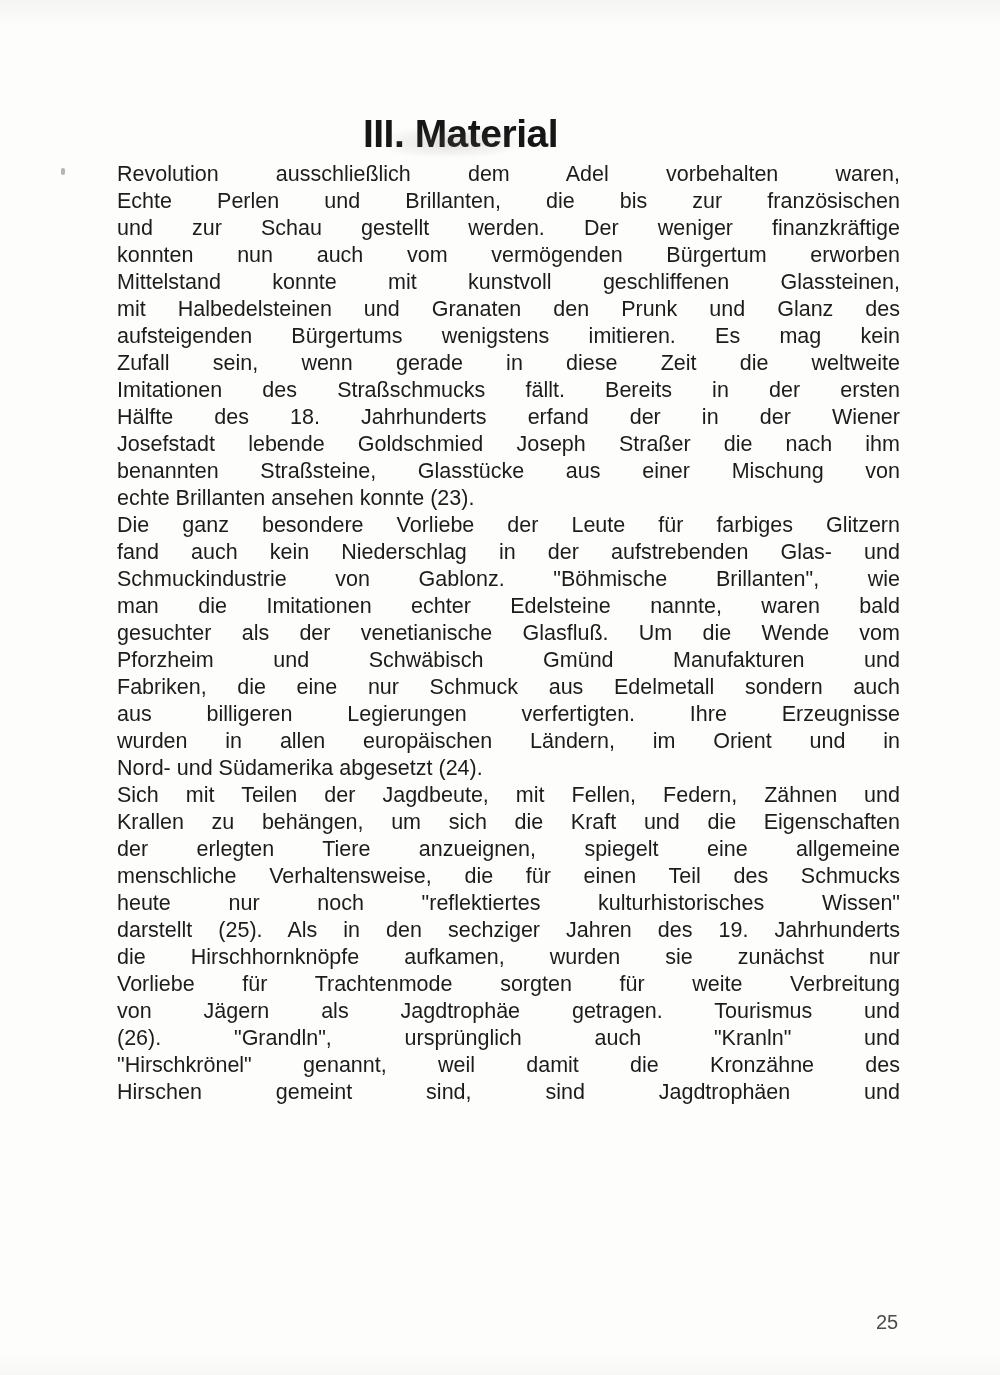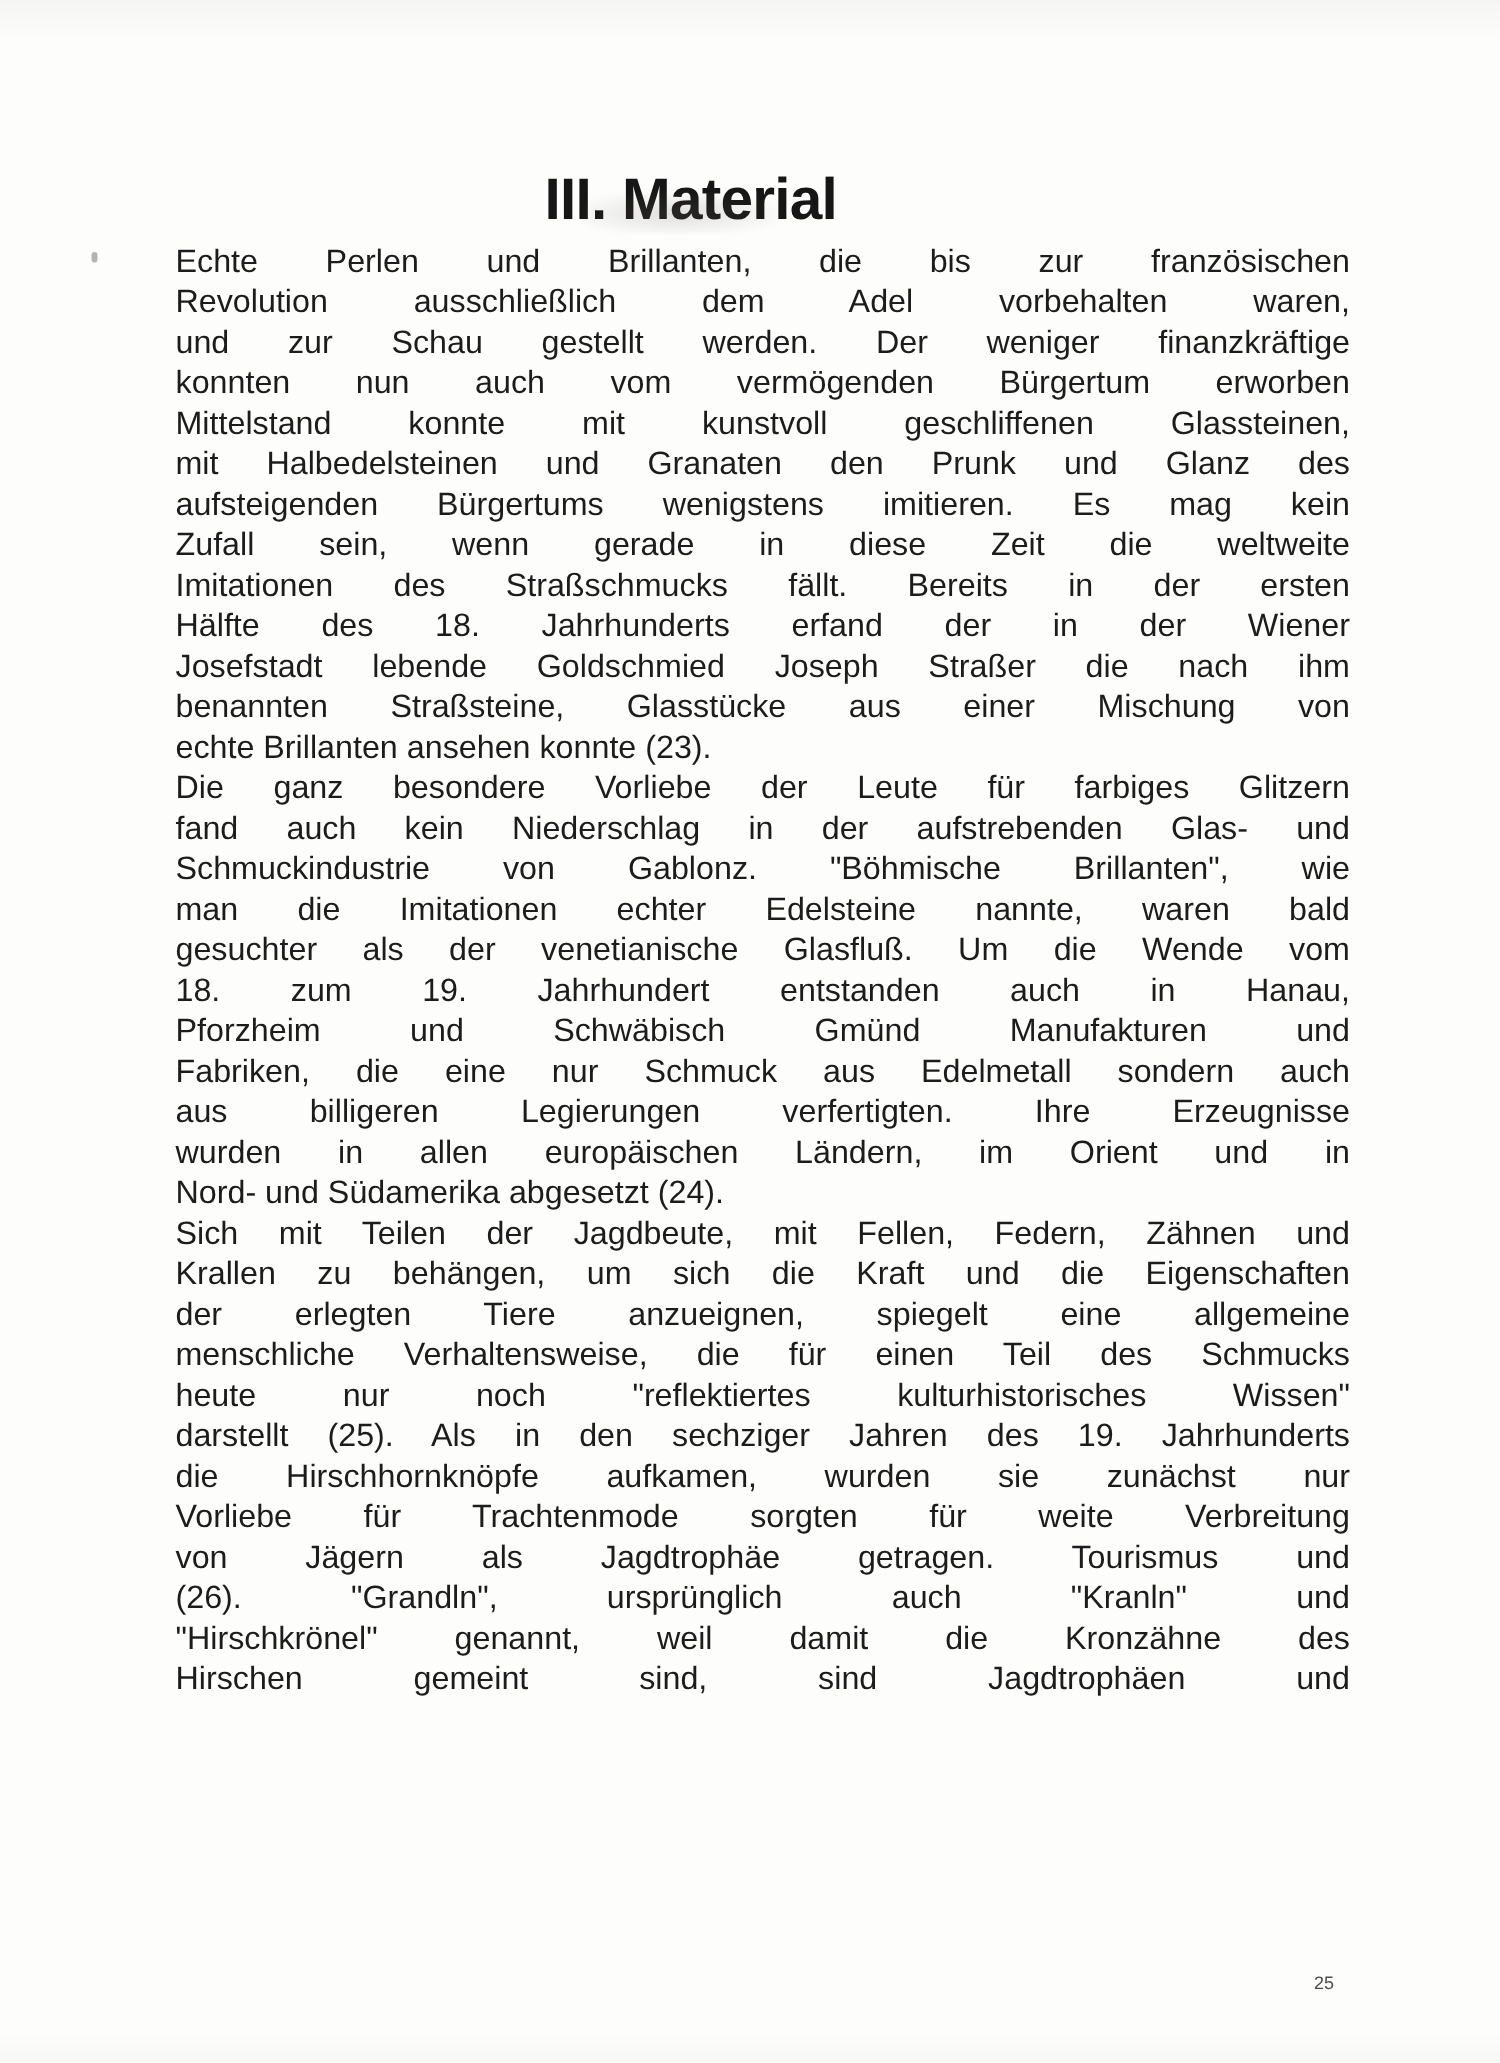--- a/index.html
+++ b/index.html
@@ -80,55 +80,54 @@
     height: 27px;
     overflow: visible;
   }
   .line.justified {
     text-align-last: justify;
   }
   .page-number {
     position: absolute;
     top: 1310px;
     left: 876px;
-    font-size: 12px;
+    font-size: 20px;
     line-height: 24px;
     color: #4c4c4c;
   }
 </style>
 </head>
 <body>
 
 <div class="sheet">
   <h1 class="page-title">III. Material</h1>
   <div class="ink-smudge"></div>
   <div class="scan-dot"></div>
   <div class="body-text">
       <div class="paragraph">
+        <div class="line justified">Revolution ausschließlich dem Adel vorbehalten waren,</div>
         <div class="line justified">Echte Perlen und Brillanten, die bis zur französischen</div>
-        <div class="line justified">Revolution ausschließlich dem Adel vorbehalten waren,</div>
         <div class="line justified">und zur Schau gestellt werden. Der weniger finanzkräftige</div>
         <div class="line justified">konnten nun auch vom vermögenden Bürgertum erworben</div>
         <div class="line justified">Mittelstand konnte mit kunstvoll geschliffenen Glassteinen,</div>
         <div class="line justified">mit Halbedelsteinen und Granaten den Prunk und Glanz des</div>
         <div class="line justified">aufsteigenden Bürgertums wenigstens imitieren. Es mag kein</div>
         <div class="line justified">Zufall sein, wenn gerade in diese Zeit die weltweite</div>
         <div class="line justified">Imitationen des Straßschmucks fällt. Bereits in der ersten</div>
         <div class="line justified">Hälfte des 18. Jahrhunderts erfand der in der Wiener</div>
         <div class="line justified">Josefstadt lebende Goldschmied Joseph Straßer die nach ihm</div>
         <div class="line justified">benannten Straßsteine, Glasstücke aus einer Mischung von</div>
         <div class="line">echte Brillanten ansehen konnte (23).</div>
       </div>
       <div class="paragraph">
         <div class="line justified">Die ganz besondere Vorliebe der Leute für farbiges Glitzern</div>
         <div class="line justified">fand auch kein Niederschlag in der aufstrebenden Glas- und</div>
         <div class="line justified">Schmuckindustrie von Gablonz. "Böhmische Brillanten", wie</div>
         <div class="line justified">man die Imitationen echter Edelsteine nannte, waren bald</div>
         <div class="line justified">gesuchter als der venetianische Glasfluß. Um die Wende vom</div>
-        <div class="line justified">18. zum 19. Jahrhundert entstanden auch in Hanau,</div>
         <div class="line justified">Pforzheim und Schwäbisch Gmünd Manufakturen und</div>
         <div class="line justified">Fabriken, die eine nur Schmuck aus Edelmetall sondern auch</div>
         <div class="line justified">aus billigeren Legierungen verfertigten. Ihre Erzeugnisse</div>
         <div class="line justified">wurden in allen europäischen Ländern, im Orient und in</div>
         <div class="line">Nord- und Südamerika abgesetzt (24).</div>
       </div>
       <div class="paragraph">
         <div class="line justified">Sich mit Teilen der Jagdbeute, mit Fellen, Federn, Zähnen und</div>
         <div class="line justified">Krallen zu behängen, um sich die Kraft und die Eigenschaften</div>
         <div class="line justified">der erlegten Tiere anzueignen, spiegelt eine allgemeine</div>

